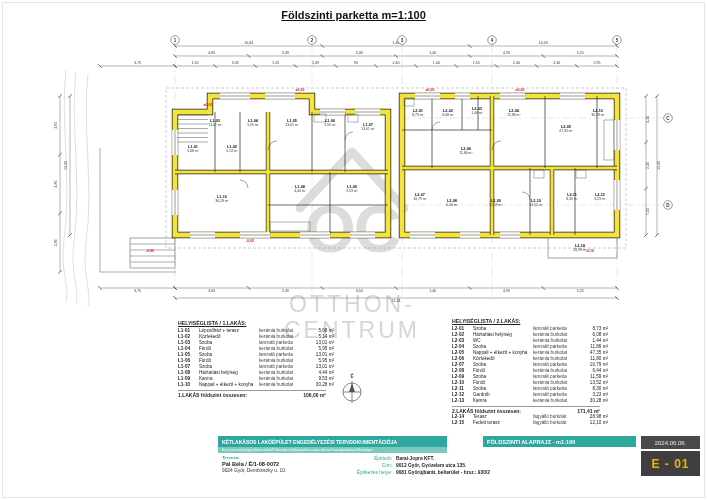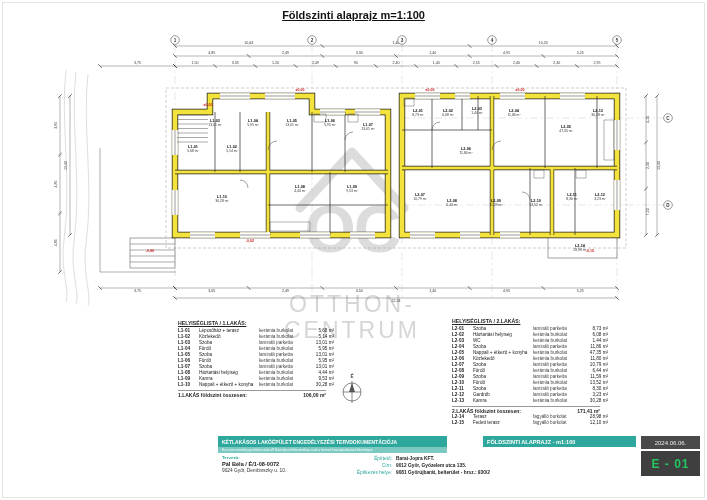--- a/index.html
+++ b/index.html
@@ -54,36 +54,36 @@
 
   .tb-bar{position:absolute;background:#2ea79c;color:#fff;font-weight:bold;
           display:flex;align-items:center;padding:0 4px;box-sizing:border-box}
   .tb-bar1{left:218px;top:436px;width:229px;height:11px;font-size:5px}
   .tb-sub{position:absolute;left:218px;top:447px;width:229px;height:6px;background:#7cc9c2;
           color:#fff;font-size:3.2px;display:flex;align-items:center;padding:0 4px;box-sizing:border-box}
   .tb-bar2{left:483px;top:436px;width:153px;height:11px;font-size:5.6px}
   .tb-date{position:absolute;left:641px;top:436px;width:59px;height:13px;background:#4a4a4a;
            color:#e8e8e8;font-size:6px;display:flex;align-items:center;justify-content:center}
   .tb-sheetno{position:absolute;left:641px;top:451px;width:59px;height:25px;background:#3f3f3f;
-              color:#22c55e;font-size:12px;font-weight:bold;letter-spacing:1px;
+              color:#eab308;font-size:12px;font-weight:bold;letter-spacing:1px;
               display:flex;align-items:center;justify-content:center}
   .tb-designer{position:absolute;left:222px;top:455px}
   .tb-designer .lbl{color:#2ea79c;font-size:4.4px;font-weight:bold}
   .tb-designer .name{font-size:5.6px;font-weight:bold;margin-top:1px}
   .tb-designer .addr{font-size:4.8px;color:#333;margin-top:1px}
   .tb-client{position:absolute;left:338px;top:455px}
   .tb-client .row{display:flex;font-size:4.8px;line-height:7px}
   .tb-client .lbl{color:#2ea79c;width:54px;text-align:right;margin-right:4px}
   .tb-client .val{font-weight:bold;color:#222}
 </style>
 </head>
 <body>
 
 <div class="sheet"></div>
-<div class="title">Földszinti alaprajz m=1:100</div>
+<div class="title">Földszinti parketta m=1:100</div>
 
 <svg id="plan" viewBox="0 0 707 500">
 
   <g>
     <path class="wm-stroke" d="M300,208 L352,152 L404,208"></path>
     <text class="wm-oc" x="352" y="252" text-anchor="middle">OC</text>
     <text class="wm-word" x="352" y="312" text-anchor="middle">OTTHON-</text>
     <text class="wm-word" x="352" y="338" text-anchor="middle">CENTRUM</text>
   </g>
 

